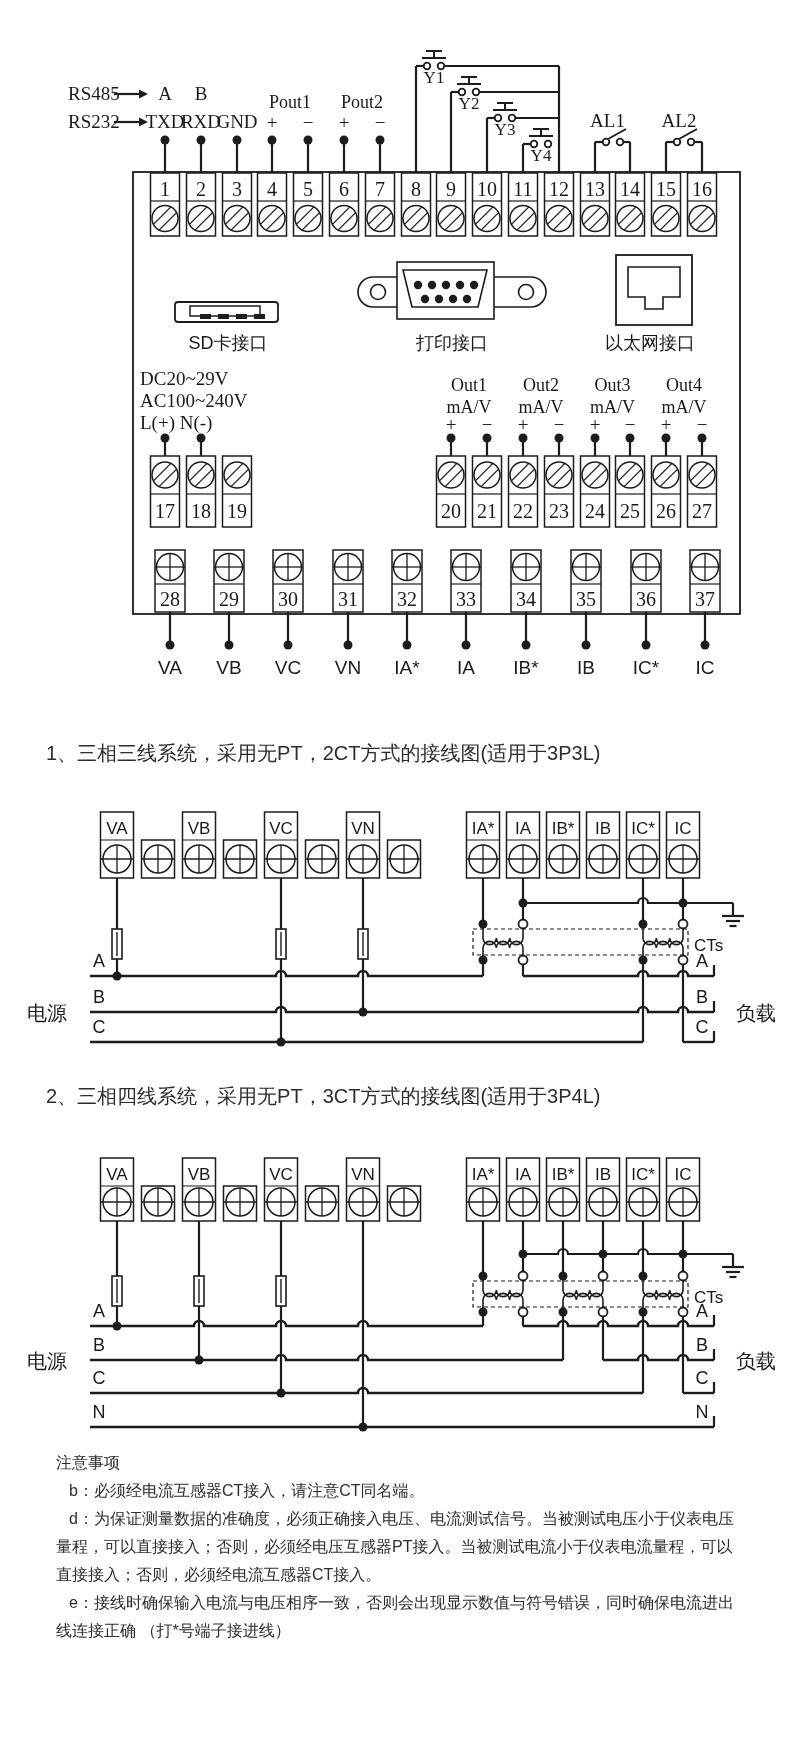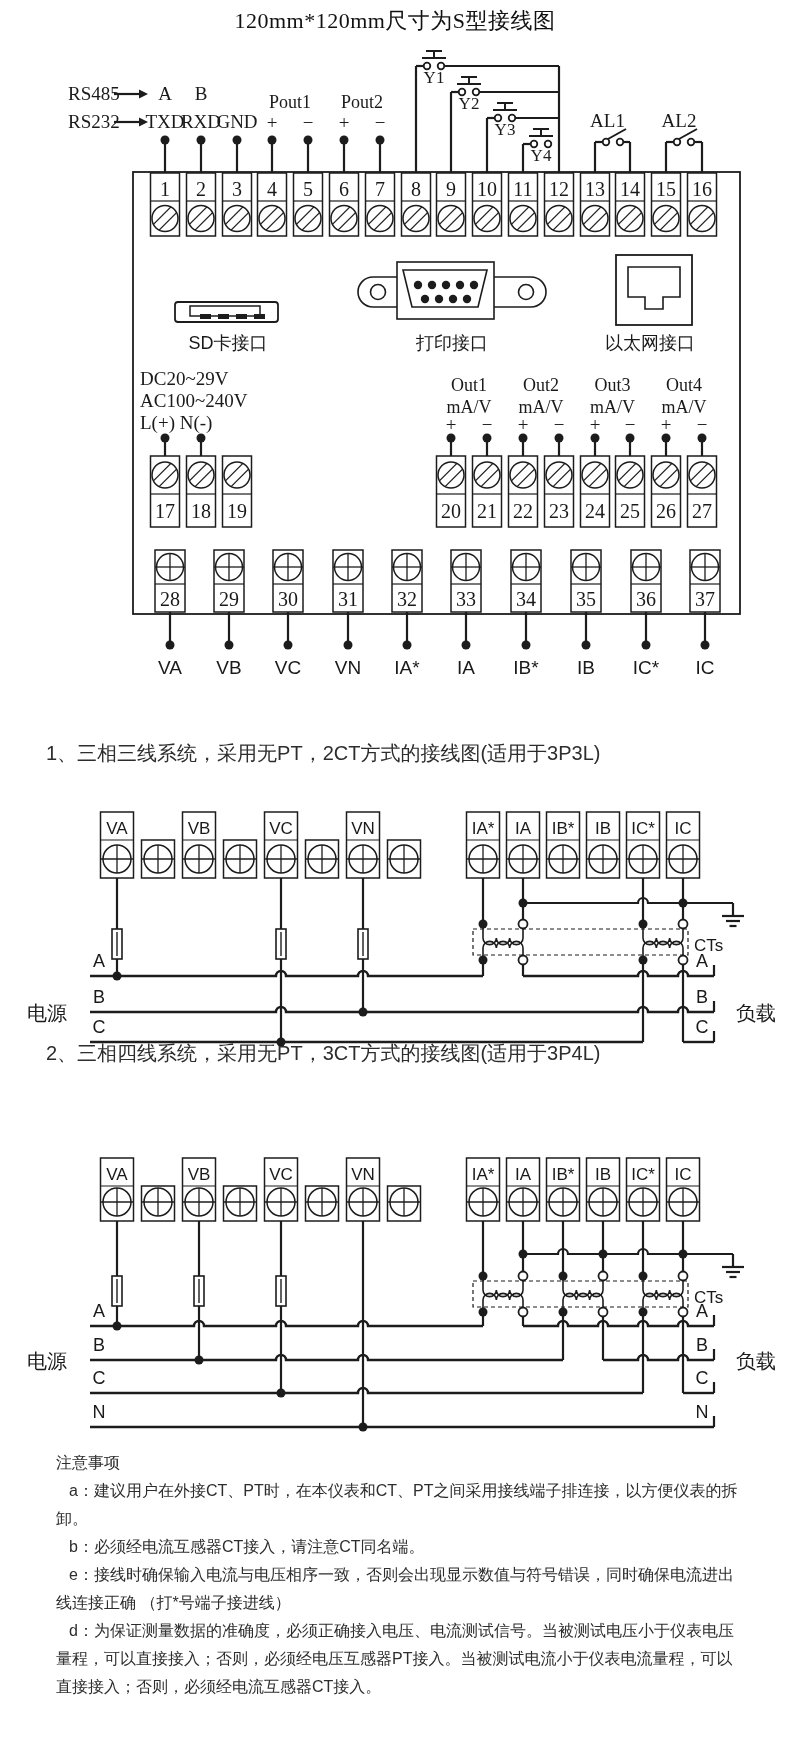--- a/index.html
+++ b/index.html
@@ -4,21 +4,21 @@
 <style>
   html,body{margin:0;padding:0;background:#fff;}
   .page{position:relative;width:790px;height:1744px;background:#fff;overflow:hidden;
         font-family:"Liberation Sans","DejaVu Sans",sans-serif;color:#1f1f1f;}
   .page svg{position:absolute;left:0;top:0;}
   .title{position:absolute;top:6px;left:0;width:790px;text-align:center;
          font-size:22px;letter-spacing:0.5px;color:#111;
          font-family:"Liberation Serif","DejaVu Sans",serif;}
   .sect-heading{position:absolute;left:46px;font-size:20px;color:#2d2d2d;white-space:nowrap;text-align:right;}
   #heading1{top:740px;}
-  #heading2{top:1040px;}
+  #heading2{top:1083px;}
   .notes{position:absolute;left:56px;top:1449px;width:684px;font-size:16px;
          line-height:28px;color:#2d2d2d;}
   .notes p{margin:0;}
   .notes .note-item{text-indent:13px;}
   text{fill:#1a1a1a;}
 </style>
 </head>
 <body>
 
 <div class="page">
@@ -721,23 +721,21 @@
       <text x="702" y="1317" font-size="18" text-anchor="middle" font-family="&quot;Liberation Sans&quot;,&quot;DejaVu Sans&quot;,sans-serif">A</text>
       <text x="99" y="1351" font-size="18" text-anchor="middle" font-family="&quot;Liberation Sans&quot;,&quot;DejaVu Sans&quot;,sans-serif">B</text>
       <text x="702" y="1351" font-size="18" text-anchor="middle" font-family="&quot;Liberation Sans&quot;,&quot;DejaVu Sans&quot;,sans-serif">B</text>
       <text x="99" y="1384" font-size="18" text-anchor="middle" font-family="&quot;Liberation Sans&quot;,&quot;DejaVu Sans&quot;,sans-serif">C</text>
       <text x="702" y="1384" font-size="18" text-anchor="middle" font-family="&quot;Liberation Sans&quot;,&quot;DejaVu Sans&quot;,sans-serif">C</text>
       <text x="99" y="1418" font-size="18" text-anchor="middle" font-family="&quot;Liberation Sans&quot;,&quot;DejaVu Sans&quot;,sans-serif">N</text>
       <text x="702" y="1418" font-size="18" text-anchor="middle" font-family="&quot;Liberation Sans&quot;,&quot;DejaVu Sans&quot;,sans-serif">N</text>
       <text x="47" y="1368" font-size="20" text-anchor="middle" font-family="&quot;Liberation Sans&quot;,&quot;DejaVu Sans&quot;,sans-serif">电源</text>
       <text x="756" y="1368" font-size="20" text-anchor="middle" font-family="&quot;Liberation Sans&quot;,&quot;DejaVu Sans&quot;,sans-serif">负载</text>
     </svg>
-  <div class="title">120mm*120mm尺寸为S型接线图</div>
   <div class="sect-heading" id="heading1">1、三相三线系统，采用无PT，2CT方式的接线图(适用于3P3L)</div>
   <div class="sect-heading" id="heading2">2、三相四线系统，采用无PT，3CT方式的接线图(适用于3P4L)</div>
   <div class="notes">
     <p class="notes-title">注意事项</p>
-    <p class="note-item">a：建议用户在外接CT、PT时，在本仪表和CT、PT之间采用接线端子排连接，以方便仪表的拆卸。</p>
     <p class="note-item">b：必须经电流互感器CT接入，请注意CT同名端。</p>
+    <p class="note-item">d：为保证测量数据的准确度，必须正确接入电压、电流测试信号。当被测试电压小于仪表电压量程，可以直接接入；否则，必须经电压互感器PT接入。当被测试电流小于仪表电流量程，可以直接接入；否则，必须经电流互感器CT接入。</p>
     <p class="note-item">e：接线时确保输入电流与电压相序一致，否则会出现显示数值与符号错误，同时确保电流进出线连接正确 （打*号端子接进线）</p>
-    <p class="note-item">d：为保证测量数据的准确度，必须正确接入电压、电流测试信号。当被测试电压小于仪表电压量程，可以直接接入；否则，必须经电压互感器PT接入。当被测试电流小于仪表电流量程，可以直接接入；否则，必须经电流互感器CT接入。</p>
   </div>
 </div>
 
 </body></html>

